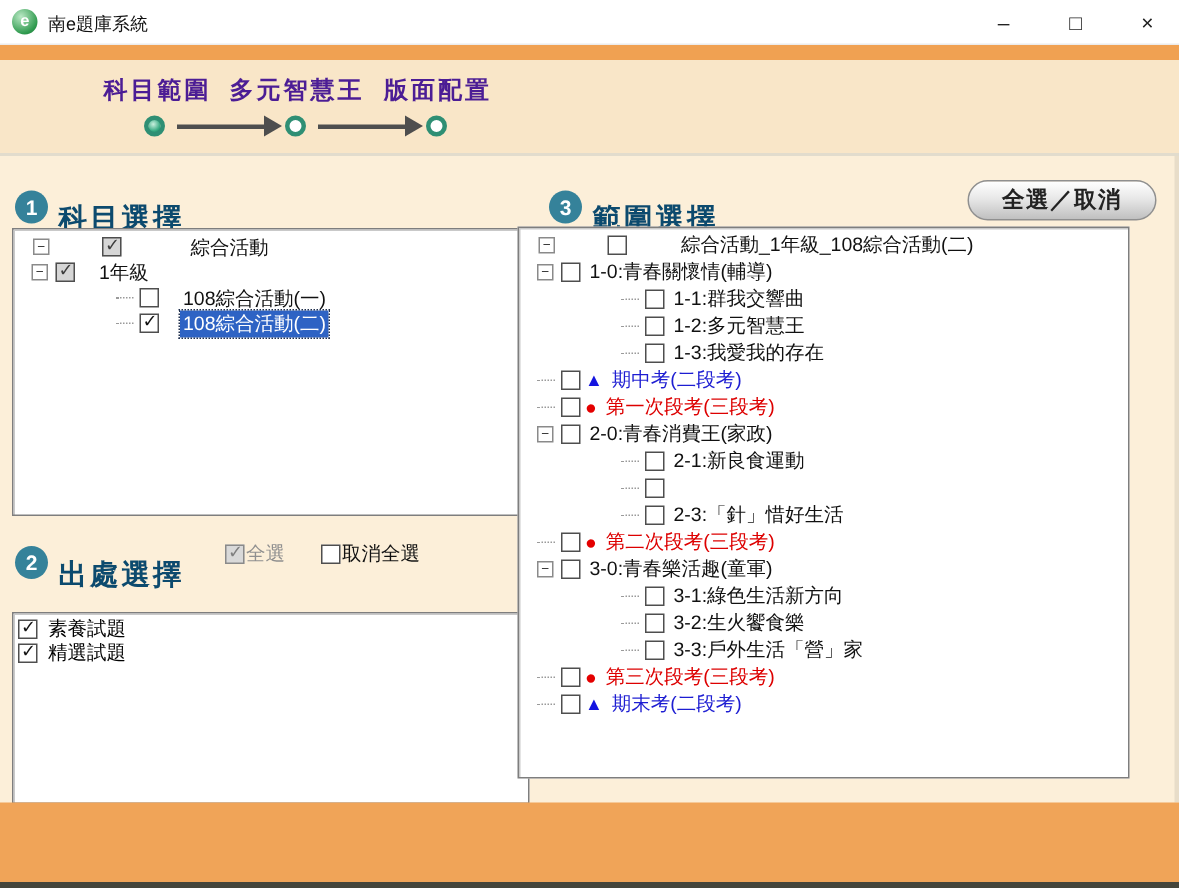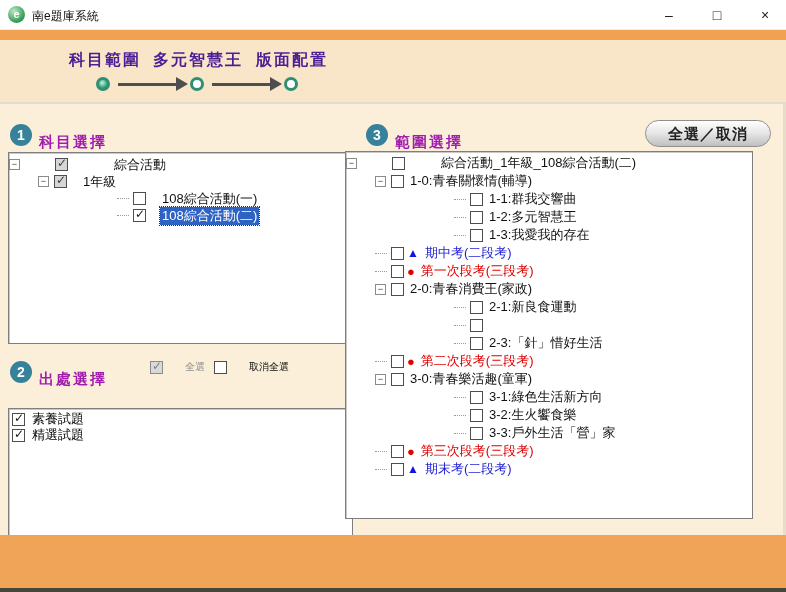--- a/index.html
+++ b/index.html
@@ -25,38 +25,38 @@
   .step-circle { position:absolute; top:37px; width:14px; height:14px; border-radius:50%; border:3px solid #2f8f74; background:#fff; }
   .sc1 { left:96px; background:radial-gradient(circle at 40% 35%, #c9f0de, #36a981 65%, #1f7d5c); }
   .sc2 { left:190px; } .sc3 { left:284px; }
   .arrow-line { position:absolute; top:43px; height:3px; background:#4e4e4e; }
   .al1 { left:118px; width:58px; } .al2 { left:212px; width:58px; }
   .arrow-head { position:absolute; top:37px; width:0; height:0; border-top:7px solid transparent; border-bottom:7px solid transparent; border-left:12px solid #4e4e4e; }
   .ah1 { left:176px; } .ah2 { left:270px; }
   
   .sec-header { position:absolute; display:flex; align-items:center; gap:7px; }
   .badge { width:22px; height:22px; border-radius:50%; background:#35829a; color:#fff; font-size:14px; font-weight:bold; text-align:center; line-height:22px; flex:0 0 auto; }
-  .sec-title { font-size:15px; font-weight:bold; color:#a21caf; letter-spacing:2px;margin-top:16px; }
+  .sec-title { font-size:19px; font-weight:bold; color:#0c4a6e; letter-spacing:2px;margin-top:16px; }
   .h1 { left:10px; top:117px; } .h2 { left:10px; top:354px; } .h3 { left:366px; top:117px; }
   
-  .hdr-check { position:absolute; top:360px; display:flex; align-items:center; gap:22px; font-size:10px; }
+  .hdr-check { position:absolute; top:360px; display:flex; align-items:center; gap:1px; font-size:13px; }
   .hc-all { left:150px; color:#909090; } .hc-none { left:214px; color:#111; }
   
   .pill-btn { position:absolute; left:645px; top:120px; width:126px; height:27px; border-radius:14px;
     background:linear-gradient(#ffffff,#e8e8e8 45%,#c0c0c0); border:1px solid #8f8f8f;
     font-size:15px; font-weight:bold; color:#222; text-align:center; line-height:25px; letter-spacing:1px; cursor:default; }
   
   .box { position:absolute; background:#fff; border:1px solid #7e7e7e; box-shadow:inset 1px 1px 0 #c9c9c9; overflow:hidden; }
   .subject-box { left:8px;  top:152px; width:345px; height:192px; padding-top:3px; }
   .source-box  { left:8px;  top:408px; width:345px; height:128px; padding-top:2px; }
   .range-box   { left:345px; top:151px; width:408px; height:368px; padding-top:2px; }
   
   .trow { display:flex; align-items:center; height:17px; font-size:13px; color:#111; white-space:nowrap; }
   .range-box .trow { height:18px; }
-  .ind0 { padding-left:0;gap:30px; } .ind1 { padding-left:29px; } .ind2 { padding-left:68px;margin-left:40px; }
+  .ind0 { padding-left:13px;gap:30px; } .ind1 { padding-left:12px; } .ind2 { padding-left:68px; }
   .slot { display:inline-flex; width:16px; height:12px; align-items:center; flex:0 0 auto; }
   .expander { width:11px; height:11px; border:1px solid #8a8a8a; background:#fff; font-size:9px; line-height:8px; text-align:center; color:#333; }
   .expander::before { content:"\2212"; }
   .dotlead { width:12px; border-top:1px dotted #9a9a9a; }
   .cbx { position:relative; width:13px; height:13px; border:1px solid #4e4e4e; background:#fff; flex:0 0 auto; }
   .cbx.checked::after { content:"\2713"; position:absolute; left:1px; top:-3px; font-size:12px; font-weight:bold; color:#111; }
   .cbx.gray { background:#d6d6d6; }
   .cbx.gray::after { content:"\2713"; position:absolute; left:1px; top:-3px; font-size:12px; font-weight:bold; color:#3c3c3c; }
   .cbx.dis { background:#d9d9d9; border-color:#8a8a8a; }
   .cbx.dis::after { content:"\2713"; position:absolute; left:1px; top:-3px; font-size:12px; font-weight:bold; color:#7f7f7f; }

